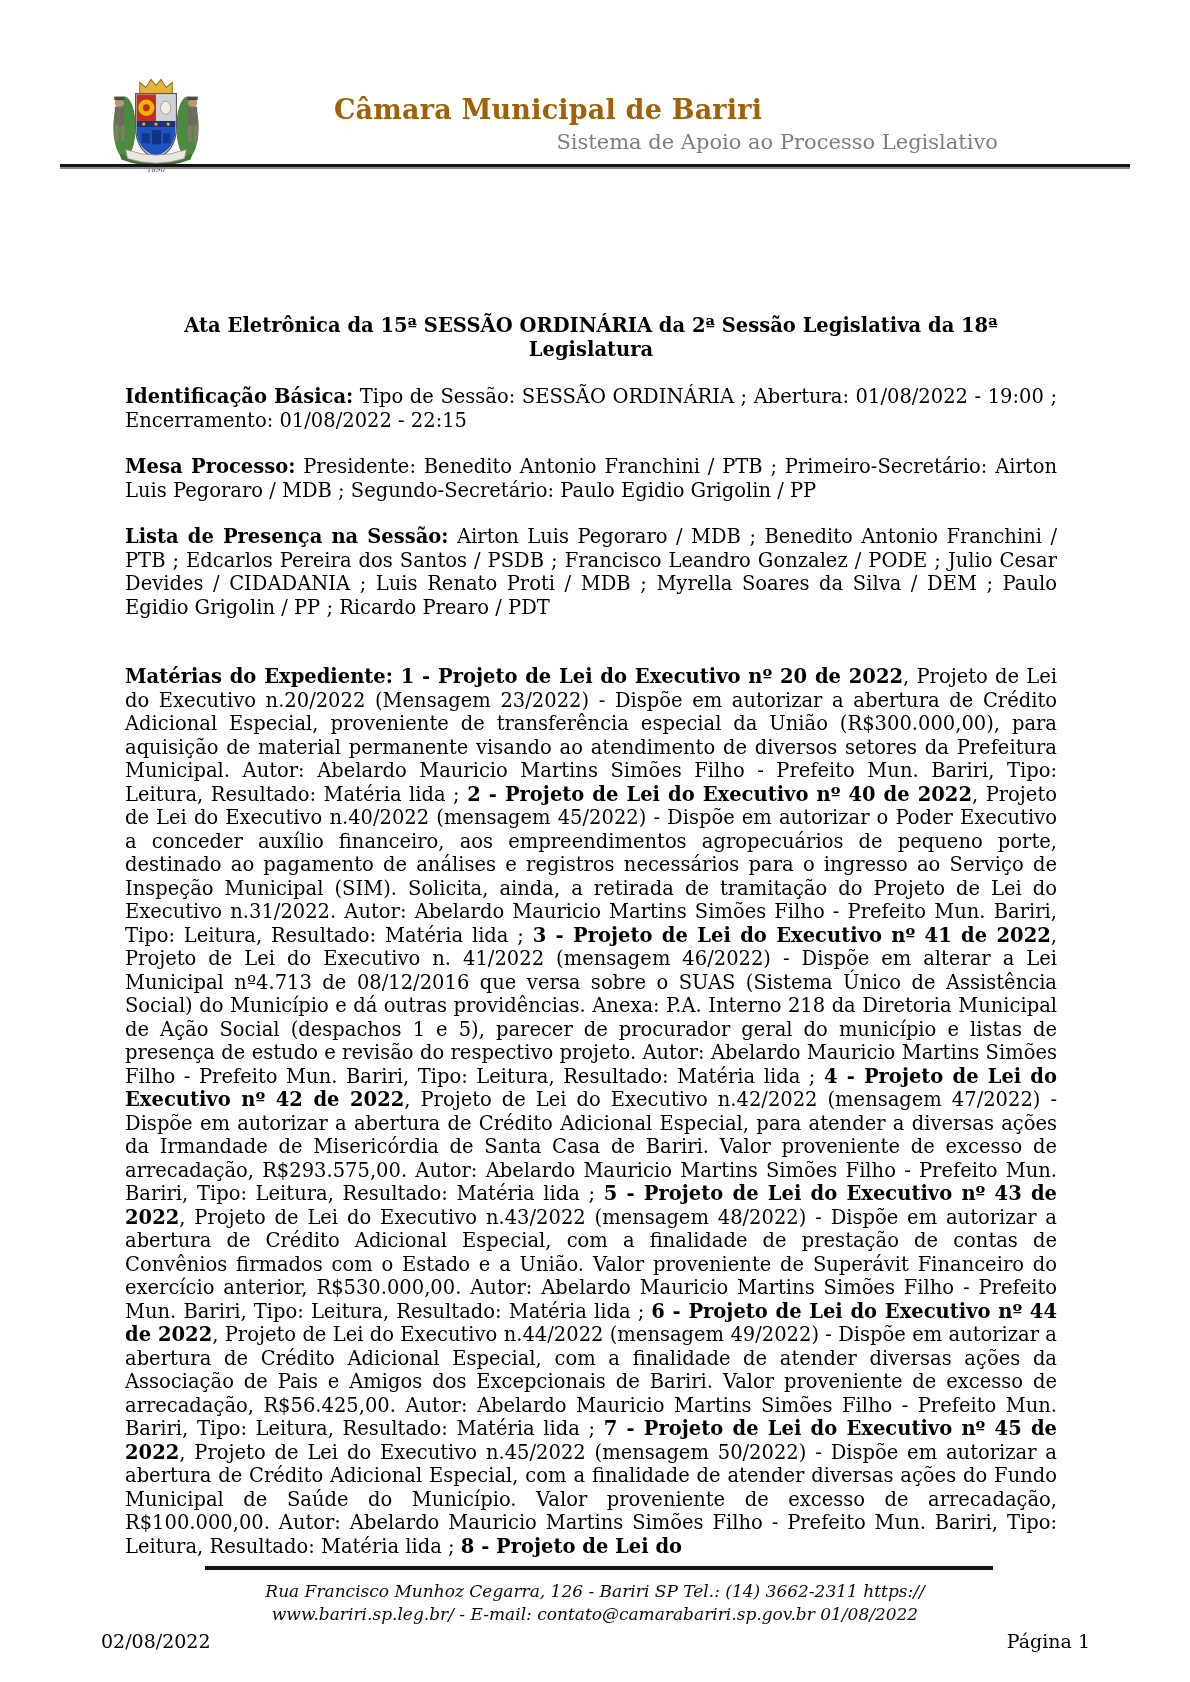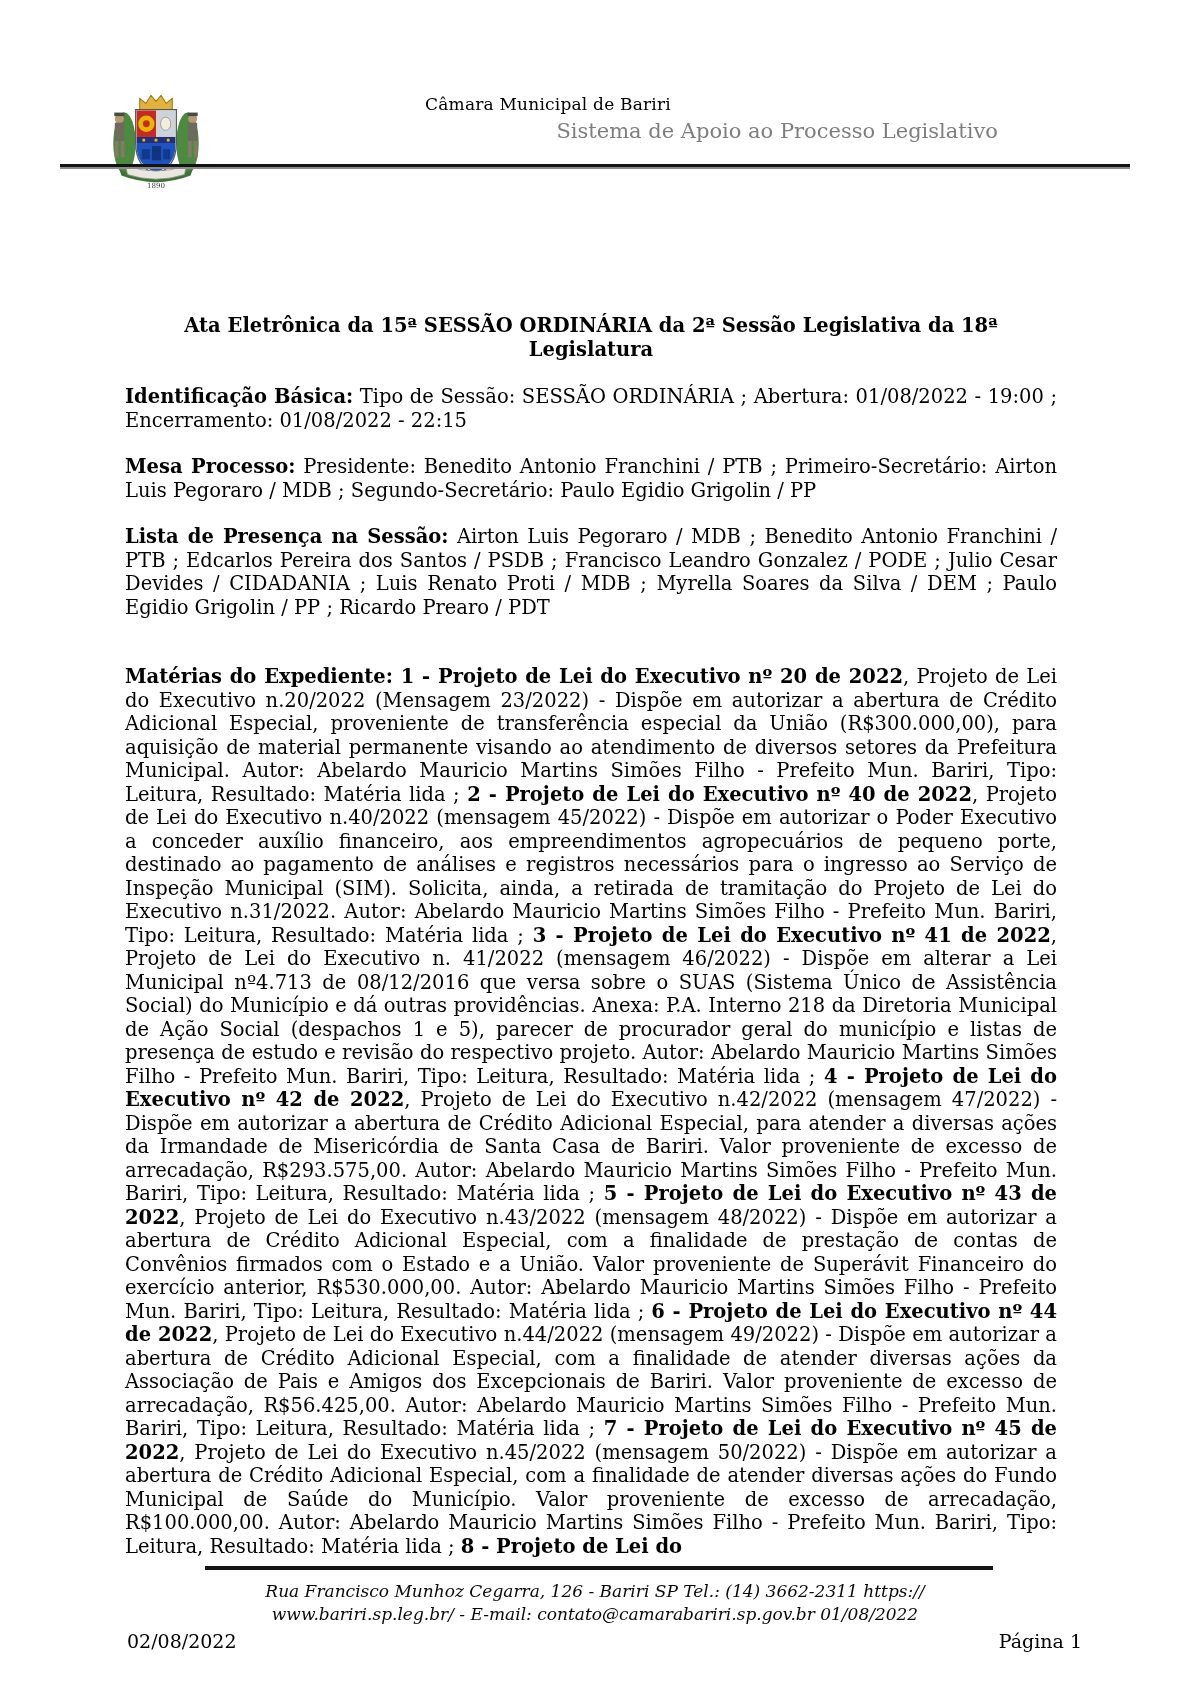--- a/index.html
+++ b/index.html
@@ -5,24 +5,24 @@
   html,body{margin:0;padding:0;background:#ffffff;}
   .page{
     position:relative;
     width:1190px;height:1682px;
     background:#ffffff;
     font-family:"DejaVu Serif", serif;
     color:#000;
     overflow:hidden;
   }
   
-  .logo{position:absolute;left:95px;top:88px;width:122px;height:102px;}
+  .logo{position:absolute;left:95px;top:72px;width:122px;height:102px;font-style:italic;}
   .logo svg{width:100%;height:100%;display:block;}
   .header-text{position:absolute;left:98px;top:94px;width:900px;text-align:center;}
-  .header-title{font-size:17px;font-weight:normal;color:#000000;letter-spacing:.2px;}
+  .header-title{font-size:27px;font-weight:bold;color:#a16207;letter-spacing:.2px;}
   .header-subtitle{font-size:21px;color:#7e7e7e;margin-top:5px;text-align:right;}
   .header-rule{
     position:absolute;left:60px;top:164px;width:1070px;height:5px;
     background:linear-gradient(#141414 0 55%, #8a8a8a 55% 100%);
   }
   
   .doc{
     position:absolute;left:125px;top:308px;width:932px;
     font-size:19.5px;line-height:23.5px;text-align:justify;
   }
@@ -33,22 +33,22 @@
   }
   .para{margin:23px 0 0 0;}
   .para.gap-large{margin-top:46px;}
   .para b{font-weight:bold;}
   
   .footer-rule{position:absolute;left:205px;top:1566px;width:788px;height:4px;background:#141414;}
   .footer-address{
     position:absolute;left:129px;top:1580px;width:932px;
     text-align:center;font-style:italic;font-size:17px;line-height:23px;color:#0a0a0a;
   }
-  .footer-date{position:absolute;left:127px;top:1630px;font-size:19px;}
-  .page-number{position:absolute;right:108px;top:1630px;font-size:19px;}
+  .footer-date{position:absolute;left:101px;top:1630px;font-size:19px;}
+  .page-number{position:absolute;right:100px;top:1630px;font-size:19px;}
 </style>
 </head>
 <body>
 
 <div class="page">
 
   <div class="logo">
     <svg viewBox="0 0 120 100">
 
       <ellipse cx="29" cy="54" rx="11" ry="30" fill="#4c8a3f"></ellipse>

